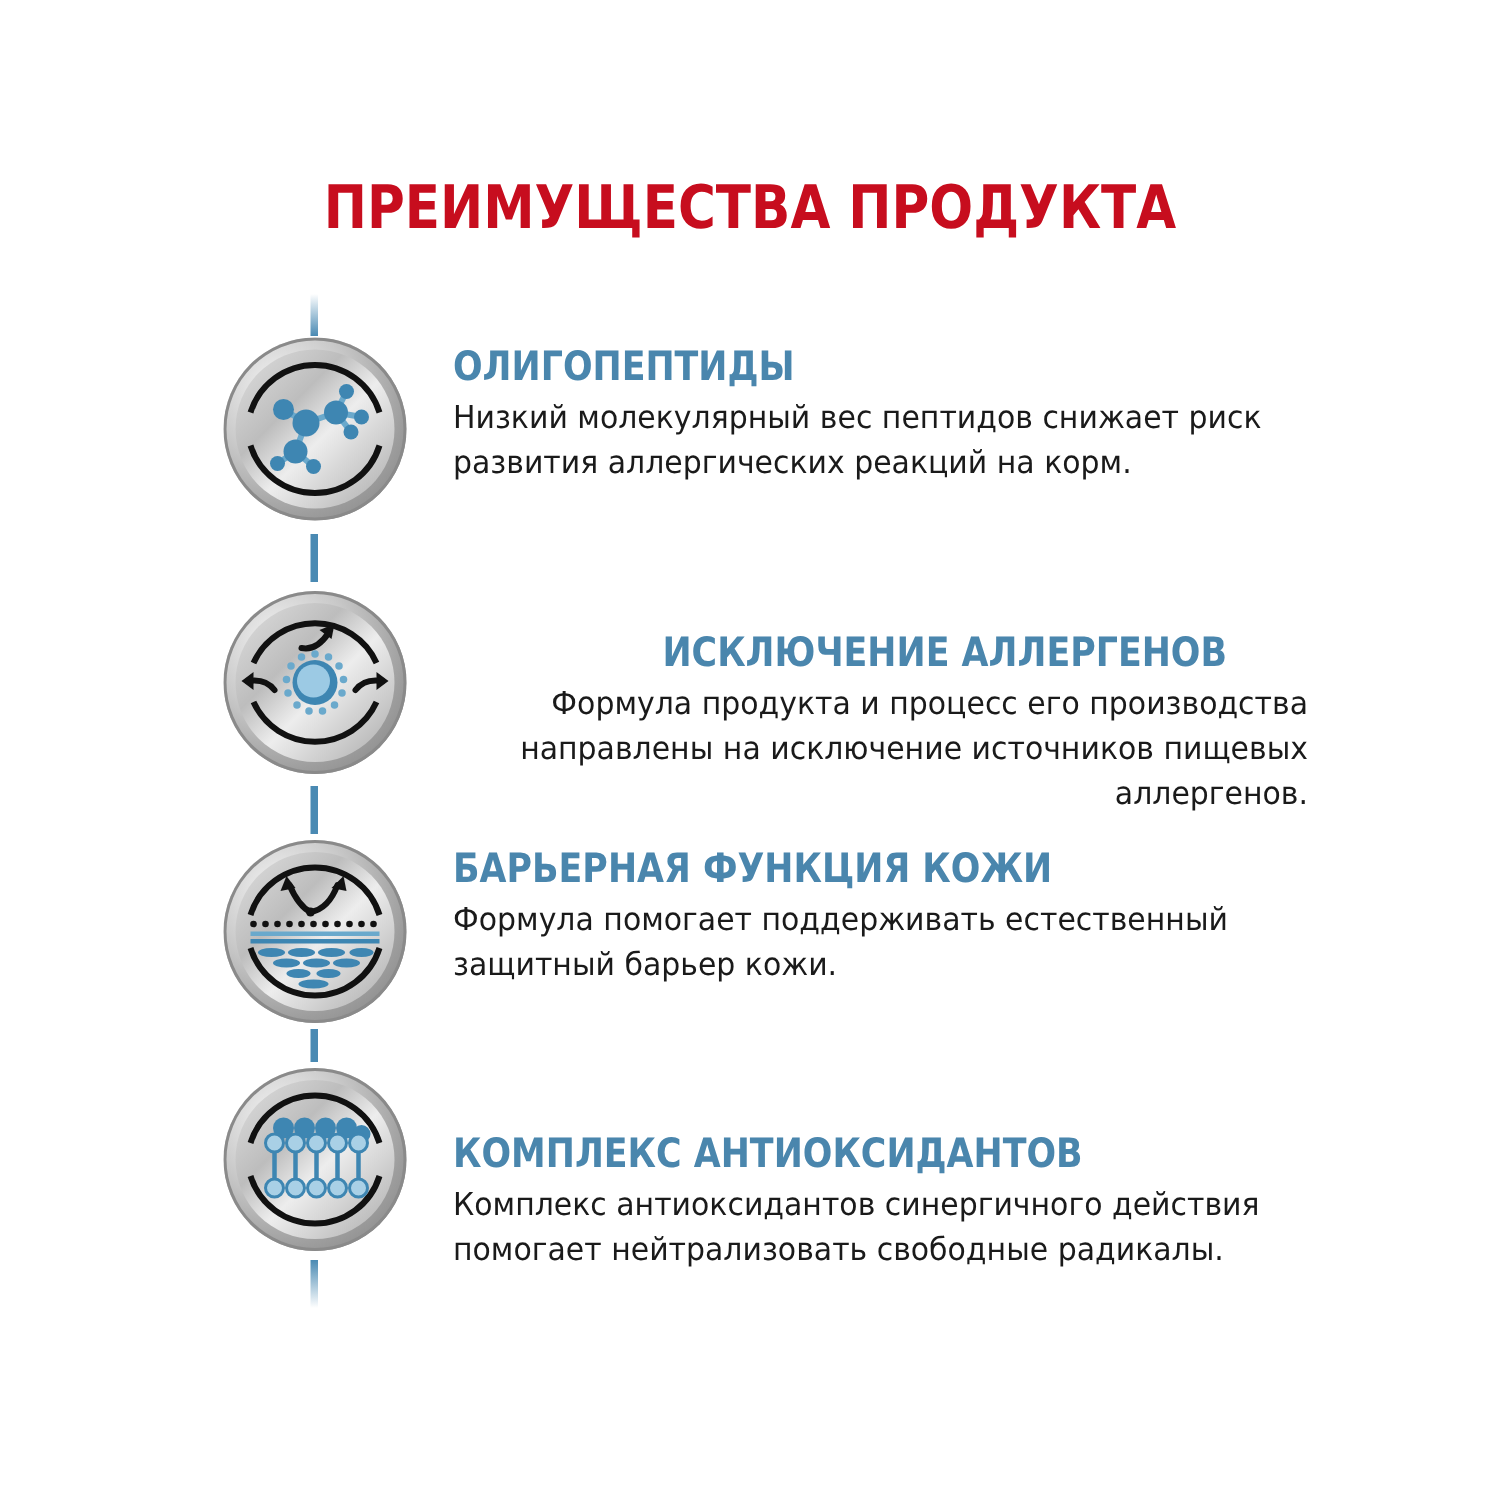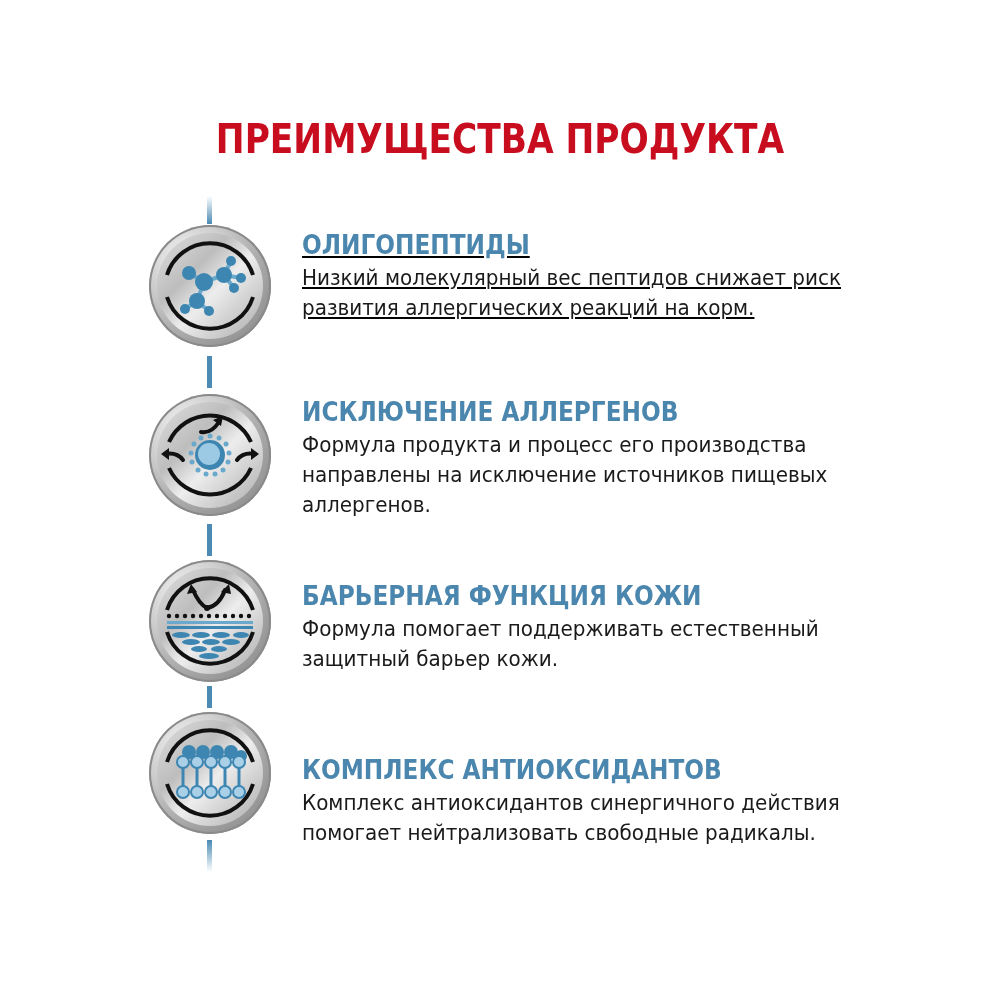--- a/index.html
+++ b/index.html
@@ -75,21 +75,21 @@
       <circle cx="75" cy="50" r="8"></circle>
       <circle cx="48" cy="76" r="8"></circle>
       <circle cx="82" cy="36" r="5"></circle>
       <circle cx="92" cy="53" r="5"></circle>
       <circle cx="85" cy="63" r="5"></circle>
       <circle cx="36" cy="84" r="5"></circle>
       <circle cx="60" cy="86" r="5"></circle>
     </g>
   </svg>
 </div>
-<div class="feature" style="top:229px;text-decoration:underline;">
+<div class="feature" style="top:229px;">
   <div class="feature-title">ОЛИГОПЕПТИДЫ</div>
   <div class="feature-desc">Низкий молекулярный вес пептидов снижает риск
 развития аллергических реакций на корм.</div>
 </div>
 
 <div class="badge" style="top:394px;">
   <svg viewBox="0 0 122 122">
     <path d="M 20 48 A 45 45 0 0 1 102 48" fill="none" stroke="#111" stroke-width="4"></path>
     <path d="M 20 74 A 45 45 0 0 0 102 74" fill="none" stroke="#111" stroke-width="4"></path>
     <g fill="none" stroke="#111" stroke-width="4" stroke-linecap="round">
@@ -114,21 +114,21 @@
         <circle cx="49" cy="76" r="2.5"></circle>
       <circle cx="43" cy="68" r="2.5"></circle>
         <circle cx="42" cy="59" r="2.5"></circle>
         <circle cx="45" cy="50" r="2.5"></circle>
       <circle cx="52" cy="44" r="2.5"></circle>
     </g>
     <circle cx="61" cy="61" r="15" fill="#3e86b2"></circle>
     <circle cx="60" cy="60" r="11" fill="#9ccae4"></circle>
   </svg>
 </div>
-<div class="feature" style="top:396px;">
+<div class="feature" style="top:420px;text-align:right;">
   <div class="feature-title">ИСКЛЮЧЕНИЕ АЛЛЕРГЕНОВ</div>
   <div class="feature-desc">Формула продукта и процесс его производства
 направлены на исключение источников пищевых
 аллергенов.</div>
 </div>
 
 <div class="badge" style="top:560px;">
   <svg viewBox="0 0 122 122">
     <path d="M 18 50 A 45 45 0 0 1 104 50" fill="none" stroke="#111" stroke-width="4"></path>
     <path d="M 18 72 A 45 45 0 0 0 104 72" fill="none" stroke="#111" stroke-width="4"></path>
@@ -163,21 +163,21 @@
         <ellipse cx="92" cy="75" rx="8" ry="3"></ellipse>
       <ellipse cx="42" cy="82" rx="9" ry="3"></ellipse>
         <ellipse cx="62" cy="82" rx="9" ry="3"></ellipse>
       <ellipse cx="82" cy="82" rx="9" ry="3"></ellipse>
       <ellipse cx="50" cy="89" rx="8" ry="3"></ellipse>
         <ellipse cx="70" cy="89" rx="8" ry="3"></ellipse>
       <ellipse cx="60" cy="96" rx="10" ry="3"></ellipse>
     </g>
   </svg>
 </div>
-<div class="feature" style="top:580px;">
+<div class="feature" style="top:564px;">
   <div class="feature-title">БАРЬЕРНАЯ ФУНКЦИЯ КОЖИ</div>
   <div class="feature-desc">Формула помогает поддерживать естественный
 защитный барьер кожи.</div>
 </div>
 
 <div class="badge" style="top:712px;">
   <svg viewBox="0 0 122 122">
     <path d="M 18 50 A 45 45 0 0 1 104 50" fill="none" stroke="#111" stroke-width="4"></path>
     <path d="M 18 72 A 45 45 0 0 0 104 72" fill="none" stroke="#111" stroke-width="4"></path>
     <g fill="#3e86b2">

